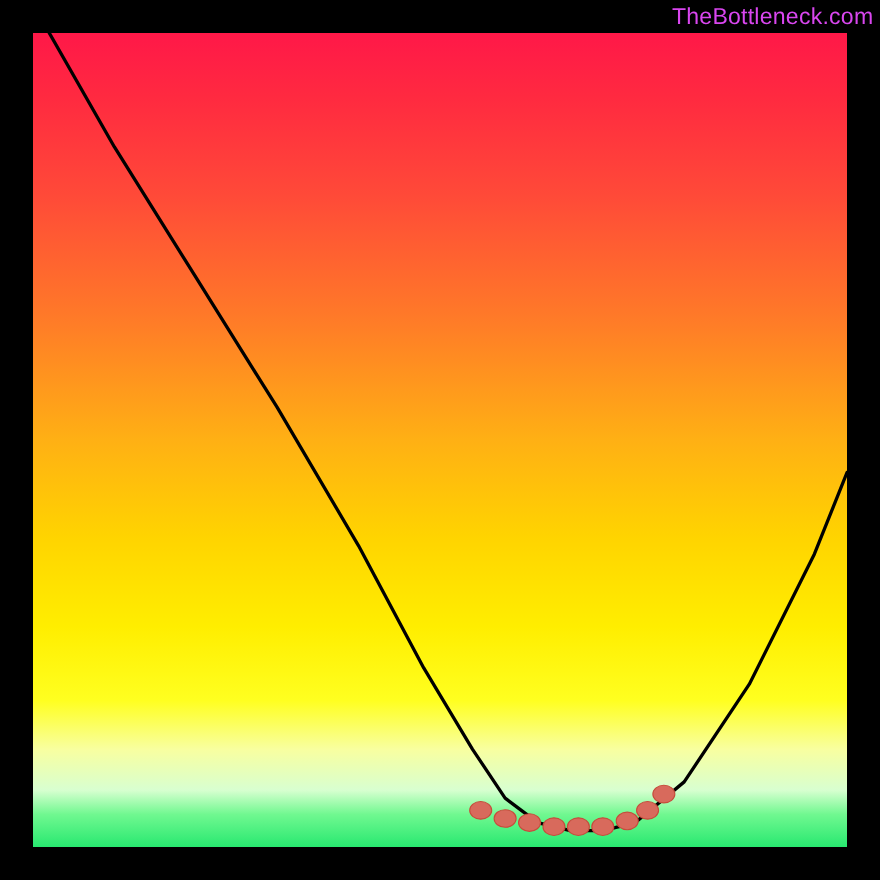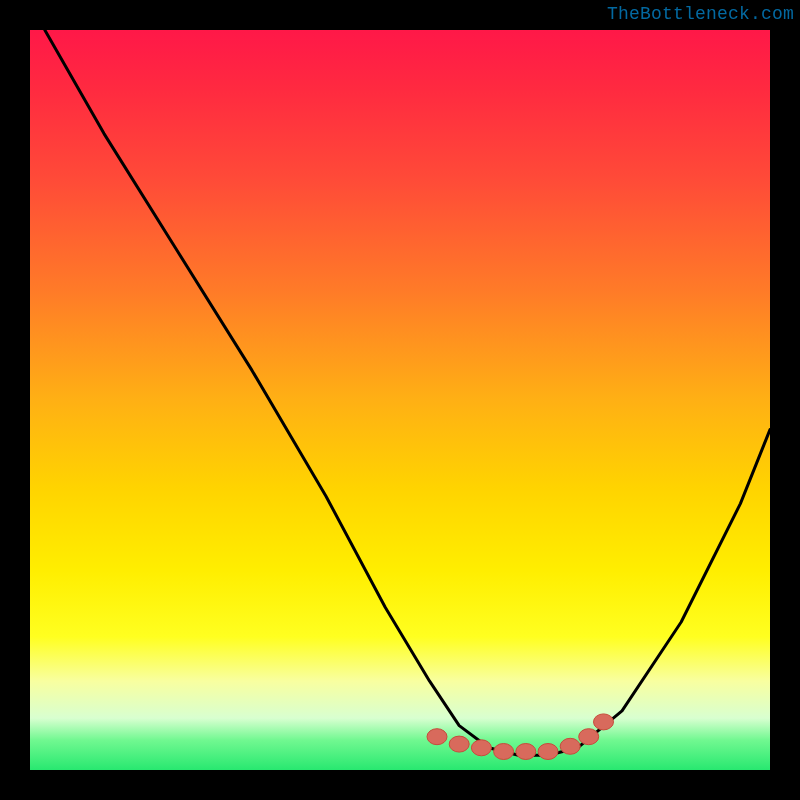--- a/index.html
+++ b/index.html
@@ -41,25 +41,24 @@
   .plot-svg {
     position: absolute;
     left: 0; top: 0;
     width: 740px;
     height: 740px;
   }
   .watermark {
     position: absolute;
     top: 4px;
     right: 6px;
-    color: #0369a1;
-    font-size: 18px;
+    color: #d946ef;
+    font-size: 21px;
     font-weight: 500;
     letter-spacing: 0.2px;
-    font-family: Liberation Mono, monospace;
   }
 </style>
 </head>
 <body>
 
 <div class="frame">
 
   <div class="watermark">TheBottleneck.com</div>
 
   <div class="plot-area">

